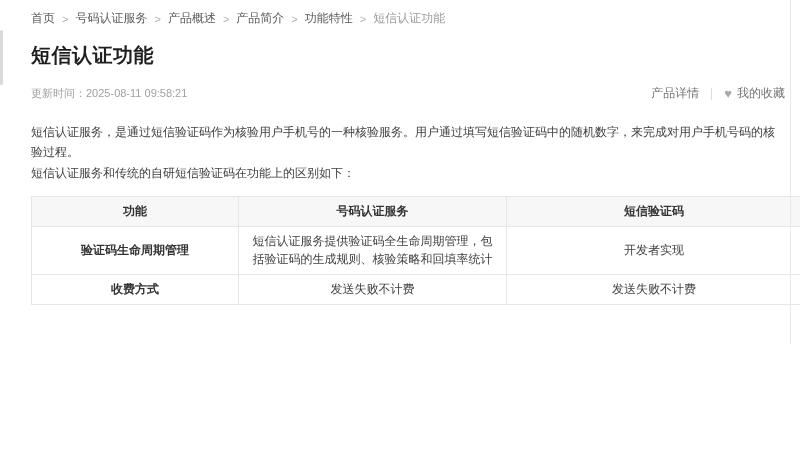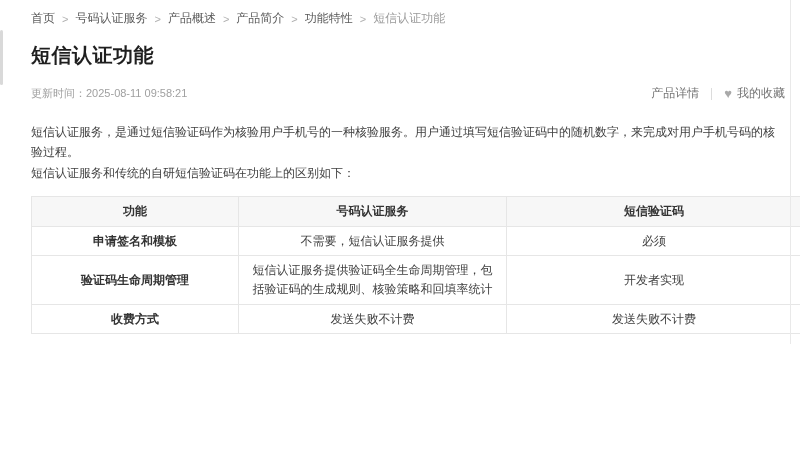--- a/index.html
+++ b/index.html
@@ -98,25 +98,20 @@
         </colgroup>
       <thead>
         <tr>
           <th>功能</th>
           <th>号码认证服务</th>
           <th>短信验证码</th>
         </tr>
       </thead>
       <tbody>
         <tr>
-          <td class="row-label">申请签名和模板</td>
-          <td>不需要，短信认证服务提供</td>
-          <td>必须</td>
-        </tr>
-        <tr>
           <td class="row-label">验证码生命周期管理</td>
           <td>短信认证服务提供验证码全生命周期管理，包括验证码的生成规则、核验策略和回填率统计</td>
           <td>开发者实现</td>
         </tr>
         <tr>
           <td class="row-label">收费方式</td>
           <td>发送失败不计费</td>
           <td>发送失败不计费</td>
         </tr>
       </tbody>

